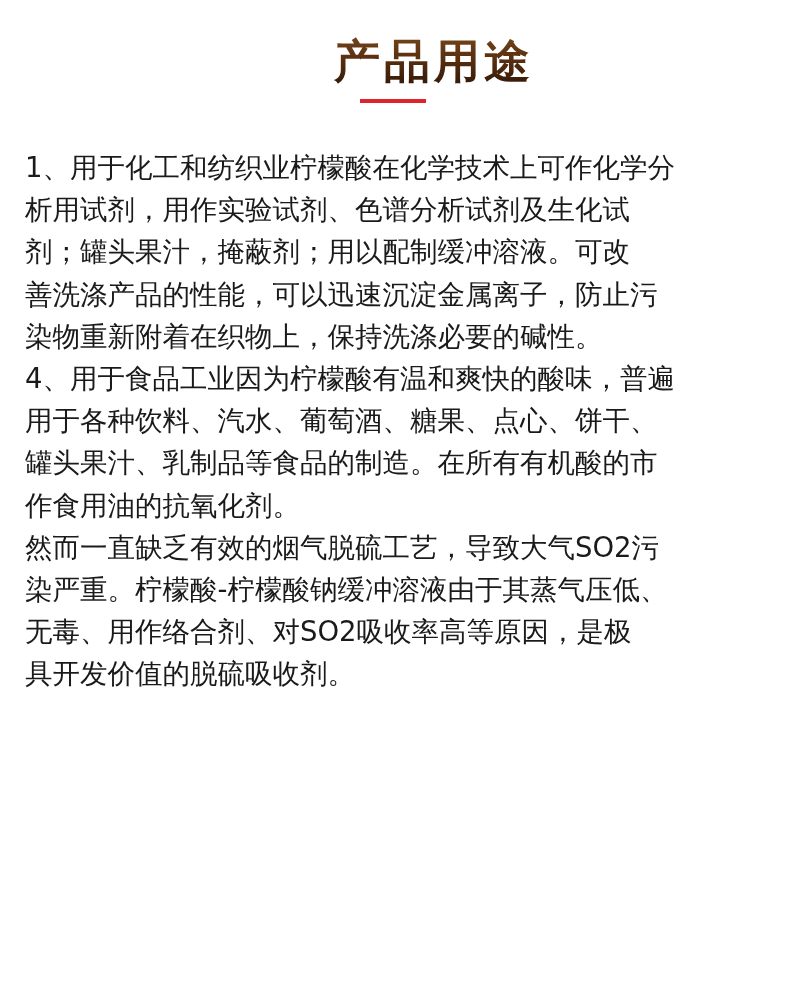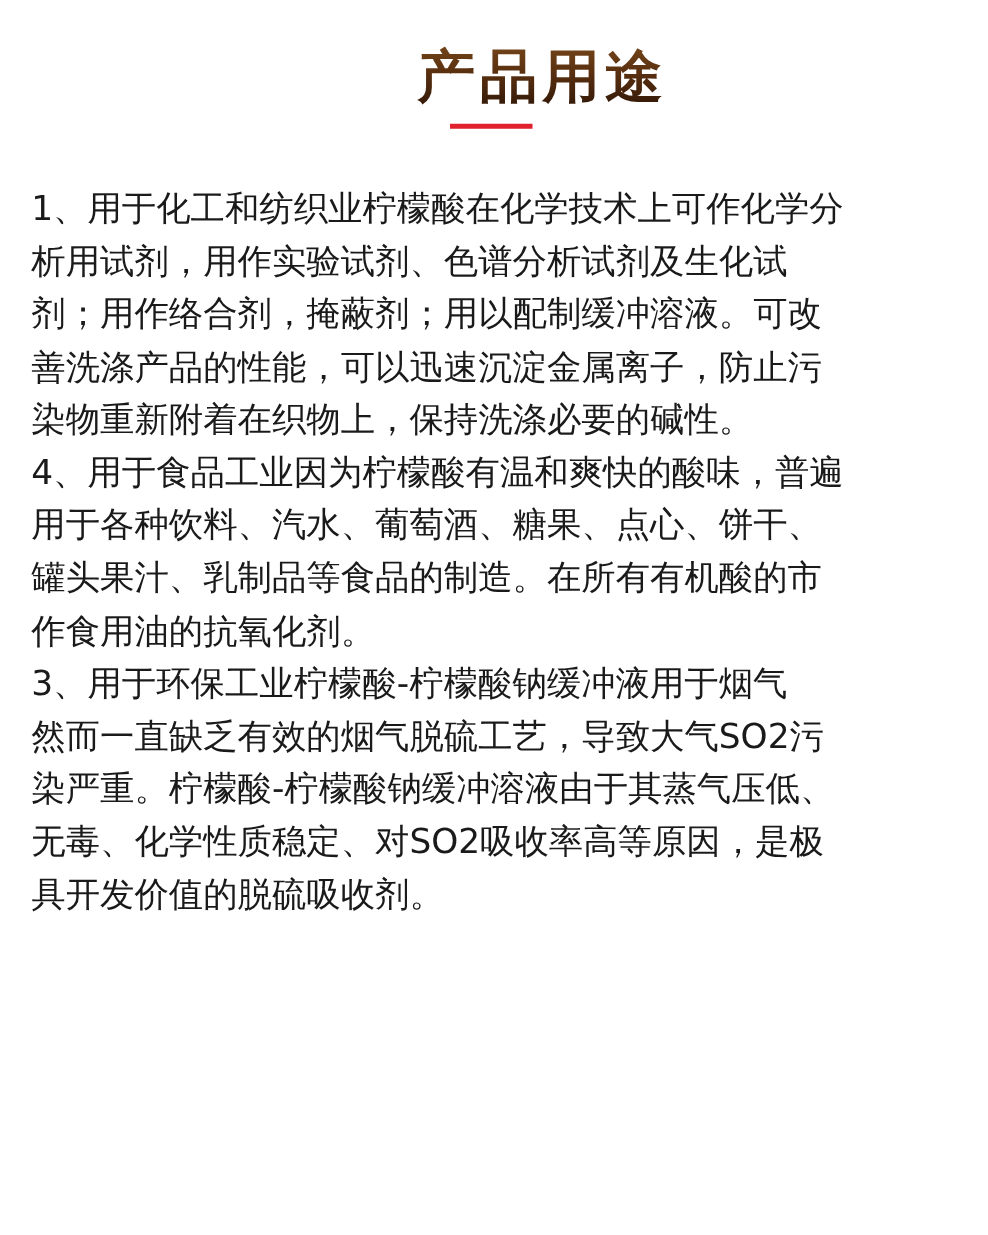--- a/index.html
+++ b/index.html
@@ -22,25 +22,24 @@
 </style>
 </head>
 <body>
 
 <div class="title">产品用途</div>
 <div class="underline"></div>
 
 <div class="content">
   <div class="line">1、用于化工和纺织业柠檬酸在化学技术上可作化学分</div>
   <div class="line">析用试剂，用作实验试剂、色谱分析试剂及生化试</div>
-  <div class="line">剂；用作络合剂，掩蔽剂；用以配制缓冲溶液。可改</div>
+  <div class="line">剂；罐头果汁，掩蔽剂；用以配制缓冲溶液。可改</div>
   <div class="line">善洗涤产品的性能，可以迅速沉淀金属离子，防止污</div>
   <div class="line">染物重新附着在织物上，保持洗涤必要的碱性。</div>
   <div class="line">4、用于食品工业因为柠檬酸有温和爽快的酸味，普遍</div>
   <div class="line">用于各种饮料、汽水、葡萄酒、糖果、点心、饼干、</div>
   <div class="line">罐头果汁、乳制品等食品的制造。在所有有机酸的市</div>
   <div class="line">作食用油的抗氧化剂。</div>
-  <div class="line">3、用于环保工业柠檬酸-柠檬酸钠缓冲液用于烟气</div>
   <div class="line">然而一直缺乏有效的烟气脱硫工艺，导致大气SO2污</div>
   <div class="line">染严重。柠檬酸-柠檬酸钠缓冲溶液由于其蒸气压低、</div>
-  <div class="line">无毒、化学性质稳定、对SO2吸收率高等原因，是极</div>
+  <div class="line">无毒、用作络合剂、对SO2吸收率高等原因，是极</div>
   <div class="line">具开发价值的脱硫吸收剂。</div>
 </div>
 
 </body></html>

